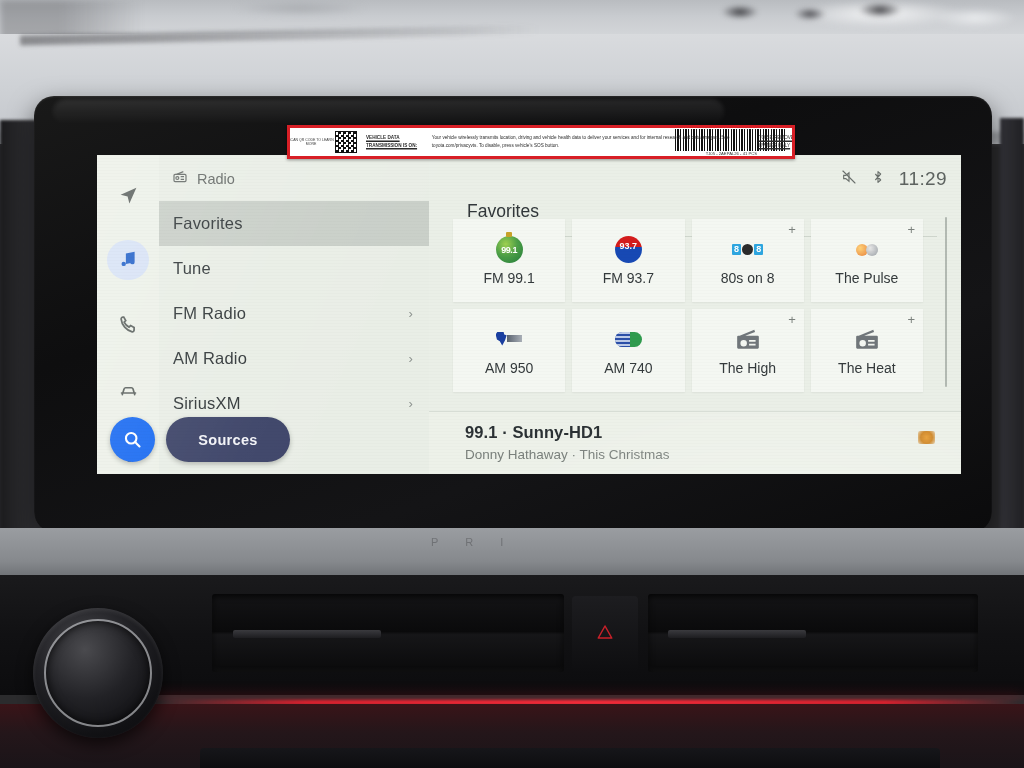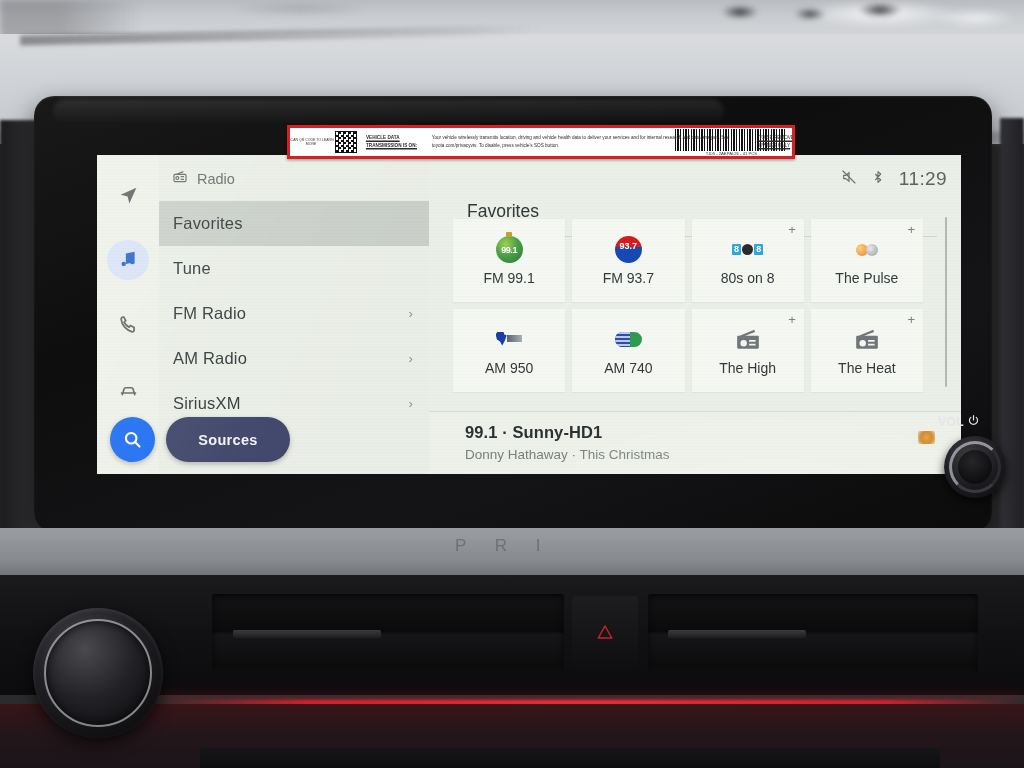--- a/index.html
+++ b/index.html
@@ -300,22 +300,22 @@
   }
   .barnum{ font-size:3px; color:#333; transform:scale(1.4); margin-top:1px; }
 
   
   .lowerdash{
     position:absolute; left:0; top:528px; width:1024px; height:60px;
     background:linear-gradient(180deg,#9a9da1 0%,#86898d 55%,#5e6165 100%);
     filter:blur(.5px);
   }
   .prilabel{
-    position:absolute; left:455px; top:536px; width:140px; height:14px;
-    color:rgba(40,40,42,.32); font-size:17px; letter-spacing:12px;
+    position:absolute; left:431px; top:536px; width:140px; height:14px;
+    color:rgba(40,40,42,.32); font-size:11px; letter-spacing:12px;
   }
   .ventbar{
     position:absolute; left:0; top:575px; width:1024px; height:120px;
     background:linear-gradient(180deg,#1a1a1c 0%,#111113 50%,#0c0c0e 100%);
   }
   .vent{
     position:absolute; top:594px; height:78px;
     background:linear-gradient(180deg,#141416,#0a0a0b 48%,#161618 52%,#0a0a0b);
     border-radius:3px;
     box-shadow:inset 0 2px 6px rgba(0,0,0,.9), inset 0 -2px 5px rgba(255,255,255,.05);
@@ -613,32 +613,20 @@
       <b>VEHICLE DATA TRANSMISSION IS ON:</b>
       <span>Your vehicle wirelessly transmits location, driving and vehicle health data to deliver your services and for internal research and data analysis. See toyota.com/privacyvts. To disable, press vehicle's SOS button.</span>
       <span class="foot">TO BE REMOVED BY OWNER ONLY</span>
     </div>
     <div class="st-col st-bar">
       <div class="bars"></div>
       <div class="barnum">TJ05 - 2AEPAL26 - 41 PCS</div>
     </div>
   </div>
 
-  <div class="volwrap">
-    <div class="voltxt">
-      <span>VOL</span>
-      <span>
-        <svg viewBox="0 0 24 24" fill="none" stroke="currentColor" stroke-width="2.2" stroke-linecap="round">
-          <path d="M12 3v8"></path>
-            <path d="M7 6.2a7.5 7.5 0 1010 0"></path>
-        </svg>
-      </span>
-    </div>
-    <div class="volknob"></div>
-  </div>
 
   <div class="lowerdash"></div>
   <div class="prilabel">P R I</div>
   <div class="ventbar"></div>
 
   <div class="vent left">
       <div class="blade"></div>
     </div>
   <div class="vent right">
       <div class="blade"></div>

